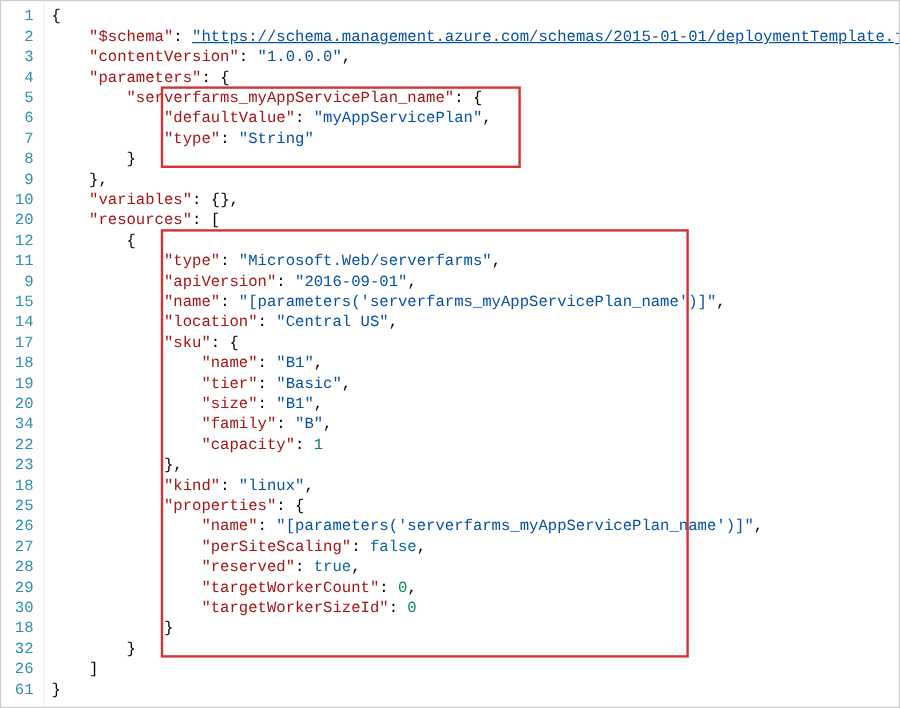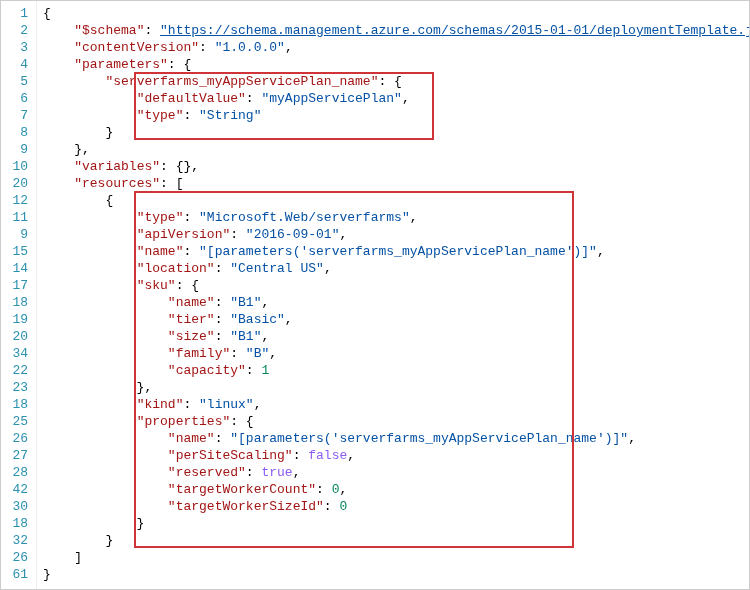--- a/index.html
+++ b/index.html
@@ -36,21 +36,21 @@
       flex: 1;
     }
     .line {
       height: 17px;
       line-height: 17px;
       white-space: pre;
     }
     .k { color: #a31515; }        
     .s { color: #0451a5; }        
     .n { color: #098658; }        
-    .b { color: #8b5cf6; }        
+    .b { color: #0369a1; }        
     .p { color: #000; }           
     .u { text-decoration: underline; color: #0451a5; } 
     .highlight-box {
       position: absolute;
       border: 2px solid #d13438;
       pointer-events: none;
     }
     .hb1 {
       top: 71px;
       left: 97px;
@@ -90,21 +90,21 @@
       <div class="ln">19</div>
       <div class="ln">20</div>
       <div class="ln">34</div>
       <div class="ln">22</div>
       <div class="ln">23</div>
       <div class="ln">18</div>
       <div class="ln">25</div>
       <div class="ln">26</div>
       <div class="ln">27</div>
       <div class="ln">28</div>
-      <div class="ln">42</div>
+      <div class="ln">29</div>
       <div class="ln">30</div>
       <div class="ln">18</div>
       <div class="ln">32</div>
       <div class="ln">26</div>
       <div class="ln">61</div>
     </div>
   <div class="code">
     <div class="highlight-box hb1"></div>
     <div class="highlight-box hb2"></div>
   <div class="line"><span class="p">{</span></div>

